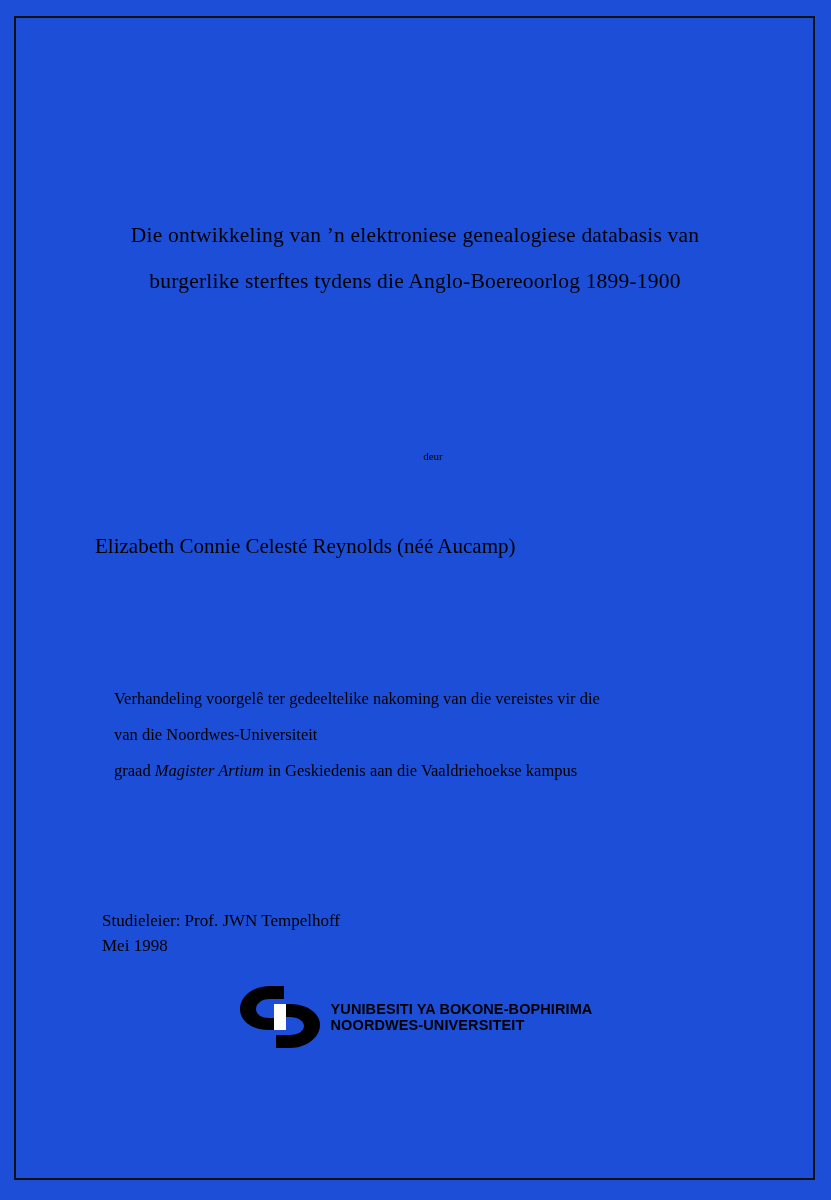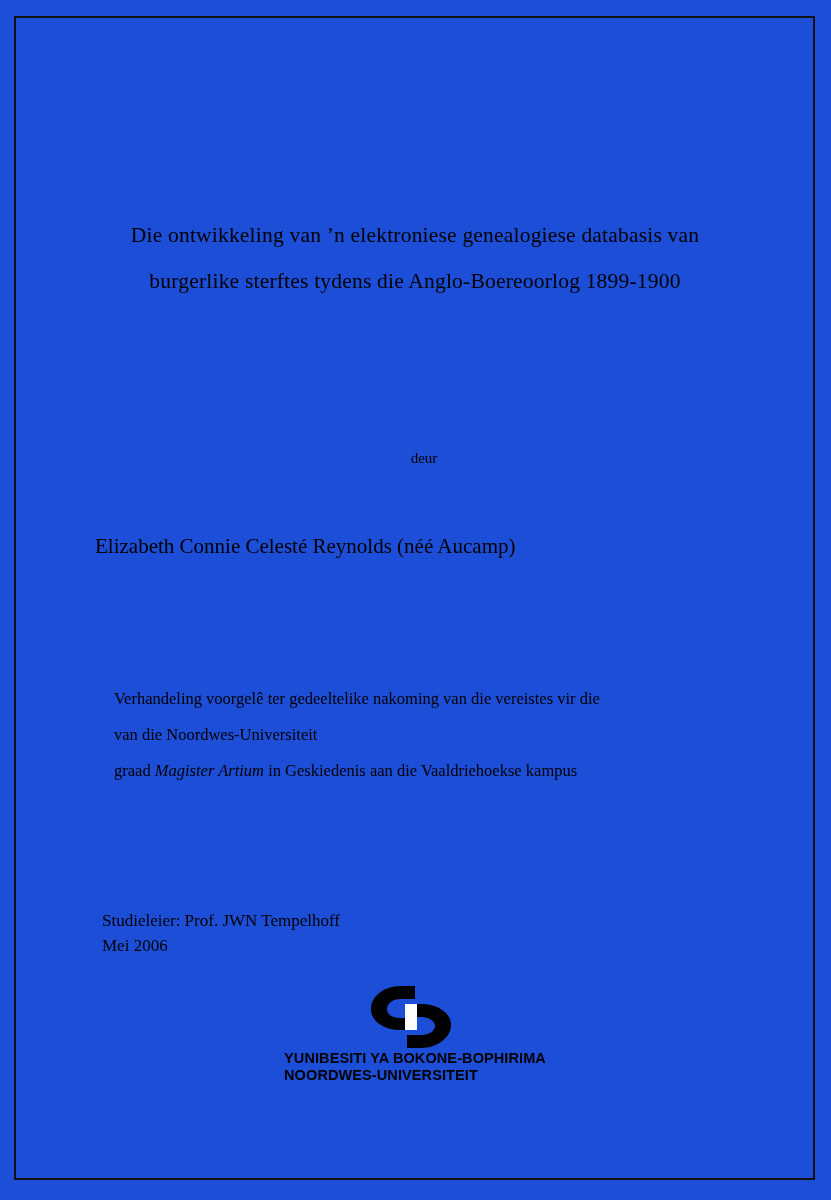--- a/index.html
+++ b/index.html
@@ -46,24 +46,24 @@
   }
   .title-line {
     font-size: 21.5px;
     line-height: 46px;
     letter-spacing: 0.2px;
     white-space: nowrap;
   }
   .by-word {
     position: absolute;
     top: 434px;
-    left: 9px;
+    left: 18px;
     width: 640px;
     text-align: center;
-    font-size: 15px;
+    font-size: 11px;
   }
   .author {
     position: absolute;
     top: 518px;
     left: 0;
     width: 640px;
     text-align: left;
     font-size: 21px;
   }
   .statement {
@@ -93,21 +93,20 @@
     line-height: 25px;
   }
   .logo-wrap {
     position: absolute;
     top: 968px;
     left: 0;
     width: 640px;
     display: flex;
     justify-content: center;
     align-items: center;
-    flex-direction: column;
   }
   .logo-mark {
     width: 84px;
     height: 66px;
     margin-right: 9px;
     flex: 0 0 auto;
   }
   .logo-text {
     font-family: "Liberation Sans", sans-serif;
     font-size: 14.5px;
@@ -135,21 +134,21 @@
     <div class="author">Elizabeth Connie Celesté Reynolds (néé Aucamp)</div>
 
     <div class="statement">
       <p class="just">Verhandeling voorgelê ter gedeeltelike nakoming van die vereistes vir die</p>
       <p>van die Noordwes-Universiteit</p>
       <p><span>graad </span><em>Magister Artium</em><span> in Geskiedenis aan die Vaaldriehoekse kampus</span></p>
     </div>
 
     <div class="supervisor">
       <div>Studieleier: Prof. JWN Tempelhoff</div>
-      <div>Mei 2006</div>
+      <div>Mei 1998</div>
     </div>
 
     <div class="logo-wrap">
       <svg class="logo-mark" viewBox="0 0 84 66" aria-hidden="true">
         <path d="M32 2 C14 2 2 13 2 25 C2 37 14 46 31 46 L44 46 L44 34 L31 34 C23 34 18 30 18 25 C18 20 23 15 32 15 L46 15 L46 2 Z" fill="#000000"></path>
         <path d="M52 20 C69 20 82 29 82 41 C82 53 69 64 52 64 L38 64 L38 51 L52 51 C60 51 66 47 66 42 C66 37 60 33 52 33 L38 33 L38 20 Z" fill="#000000"></path>
         <rect x="36" y="20" width="12" height="26" fill="#ffffff"></rect>
       </svg>
       <div class="logo-text">
         <div>YUNIBESITI YA BOKONE-BOPHIRIMA</div>

